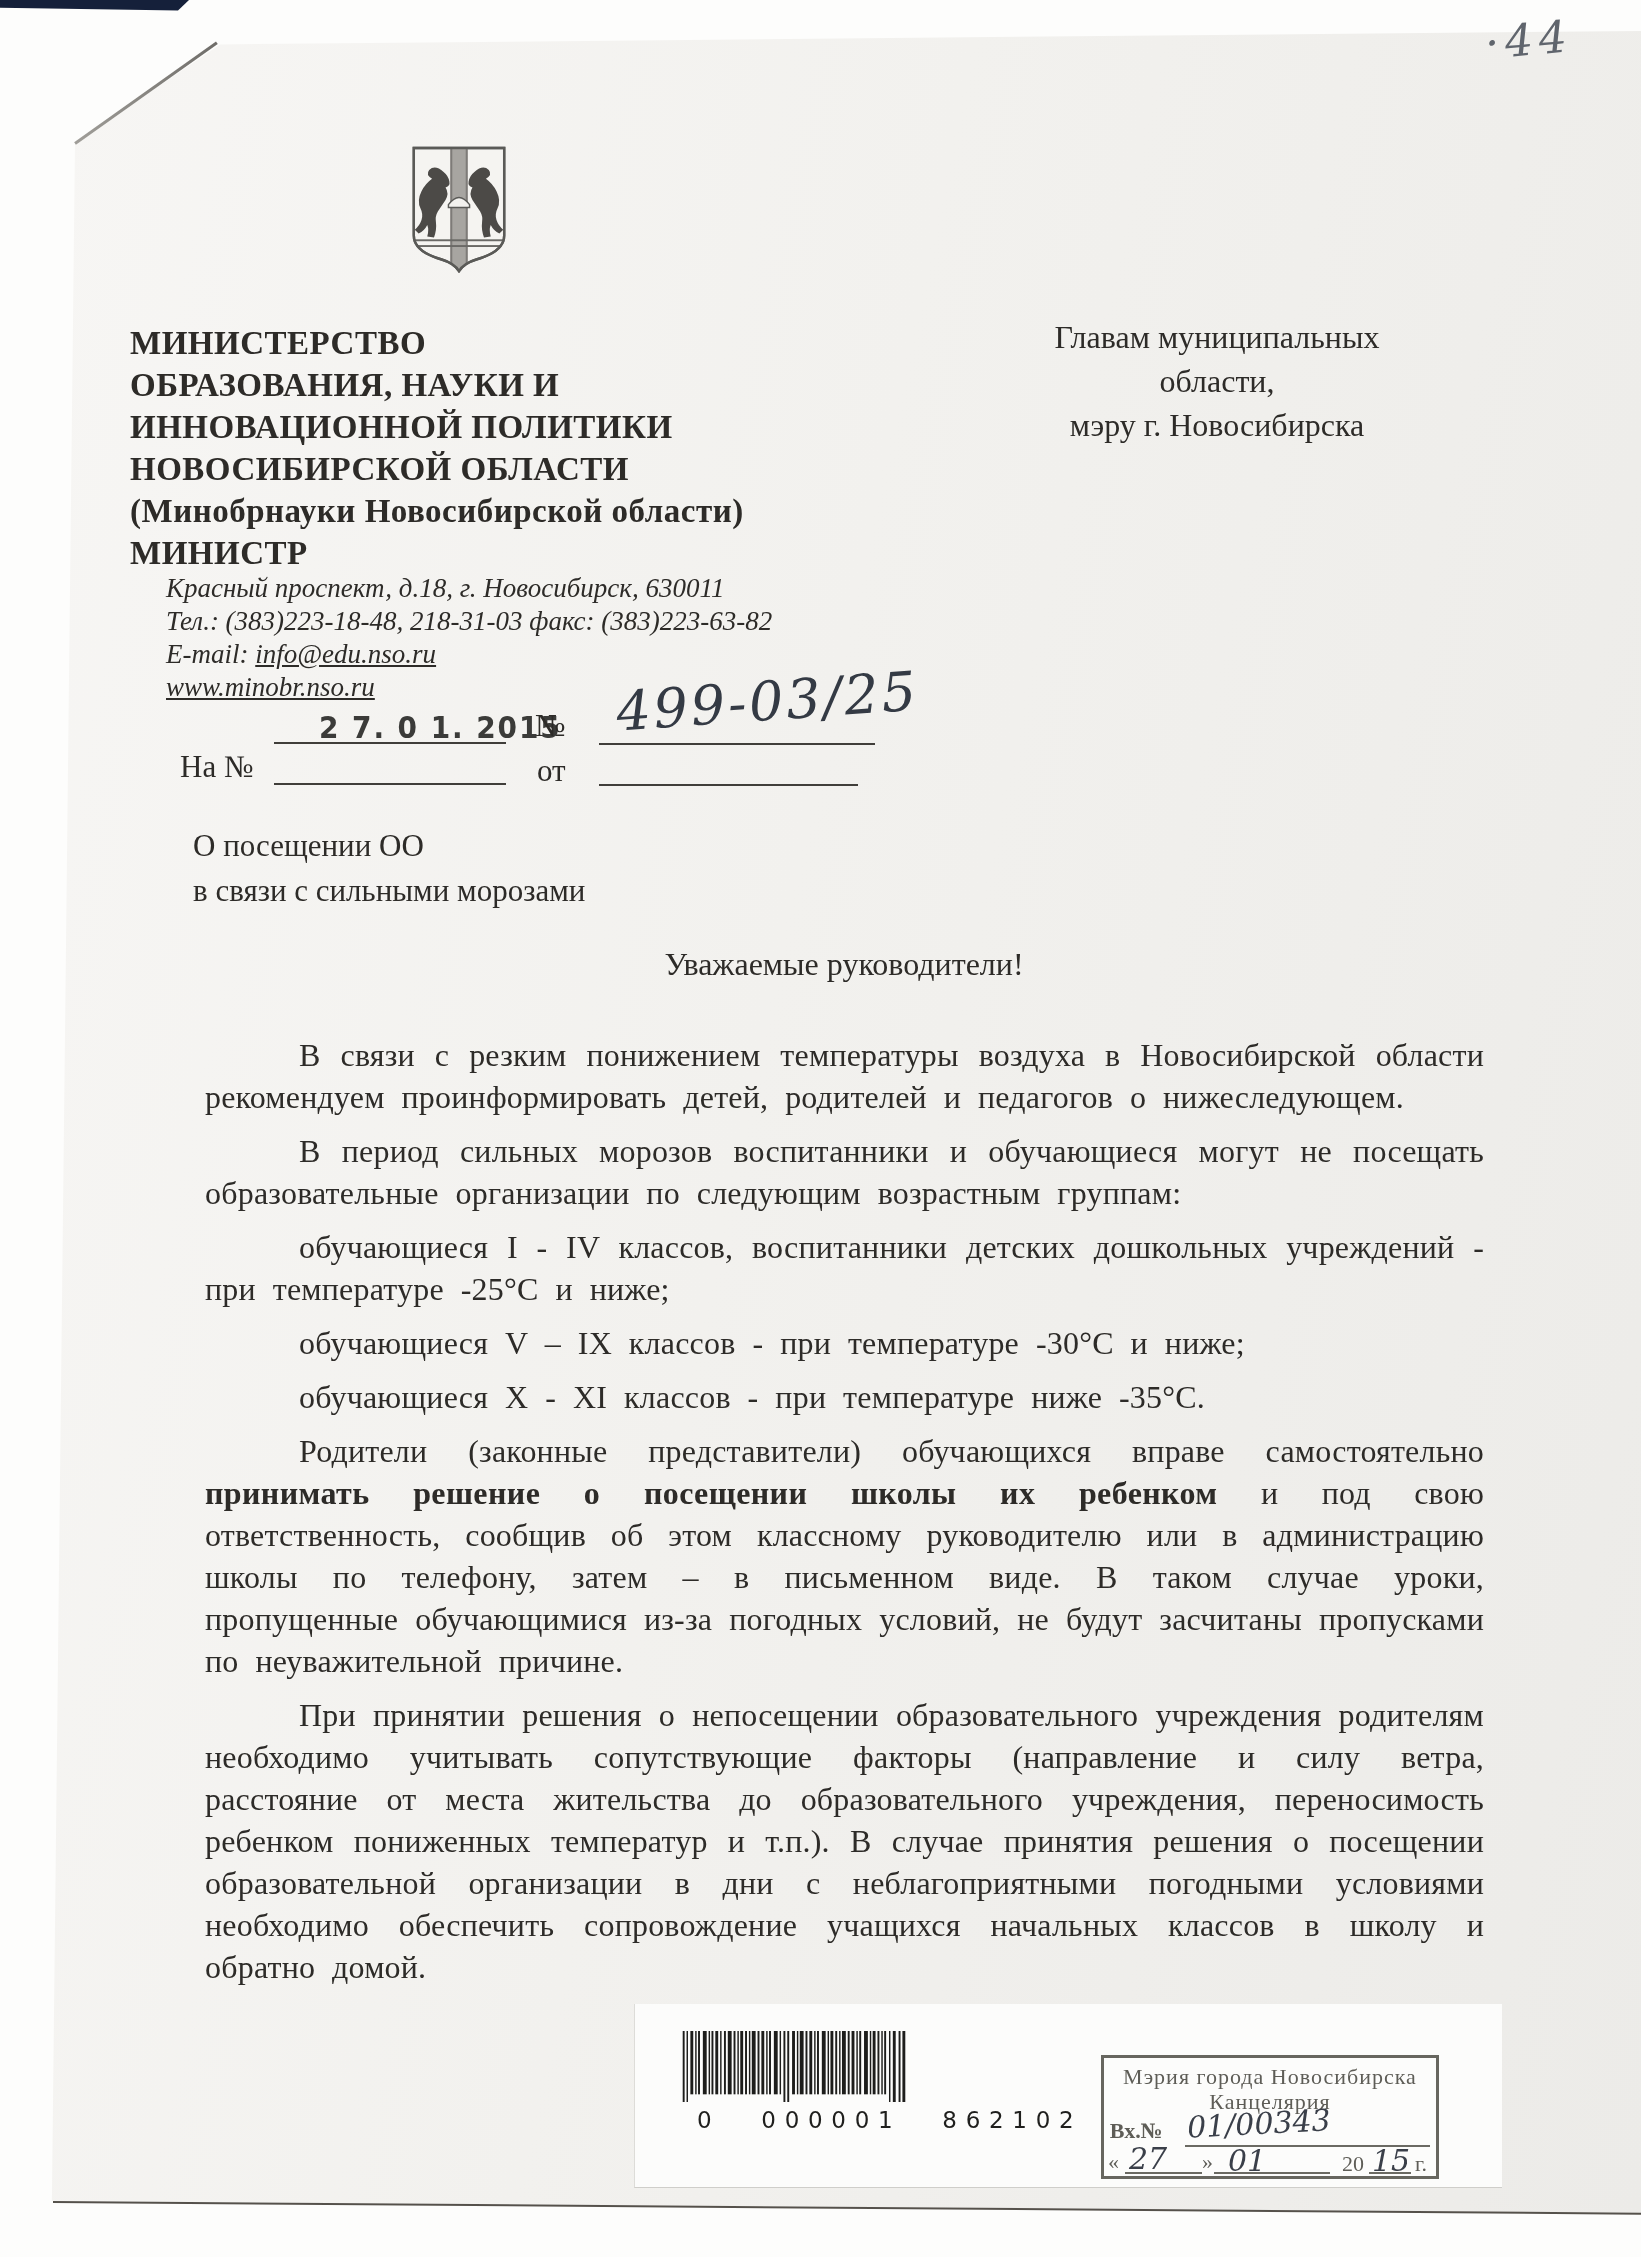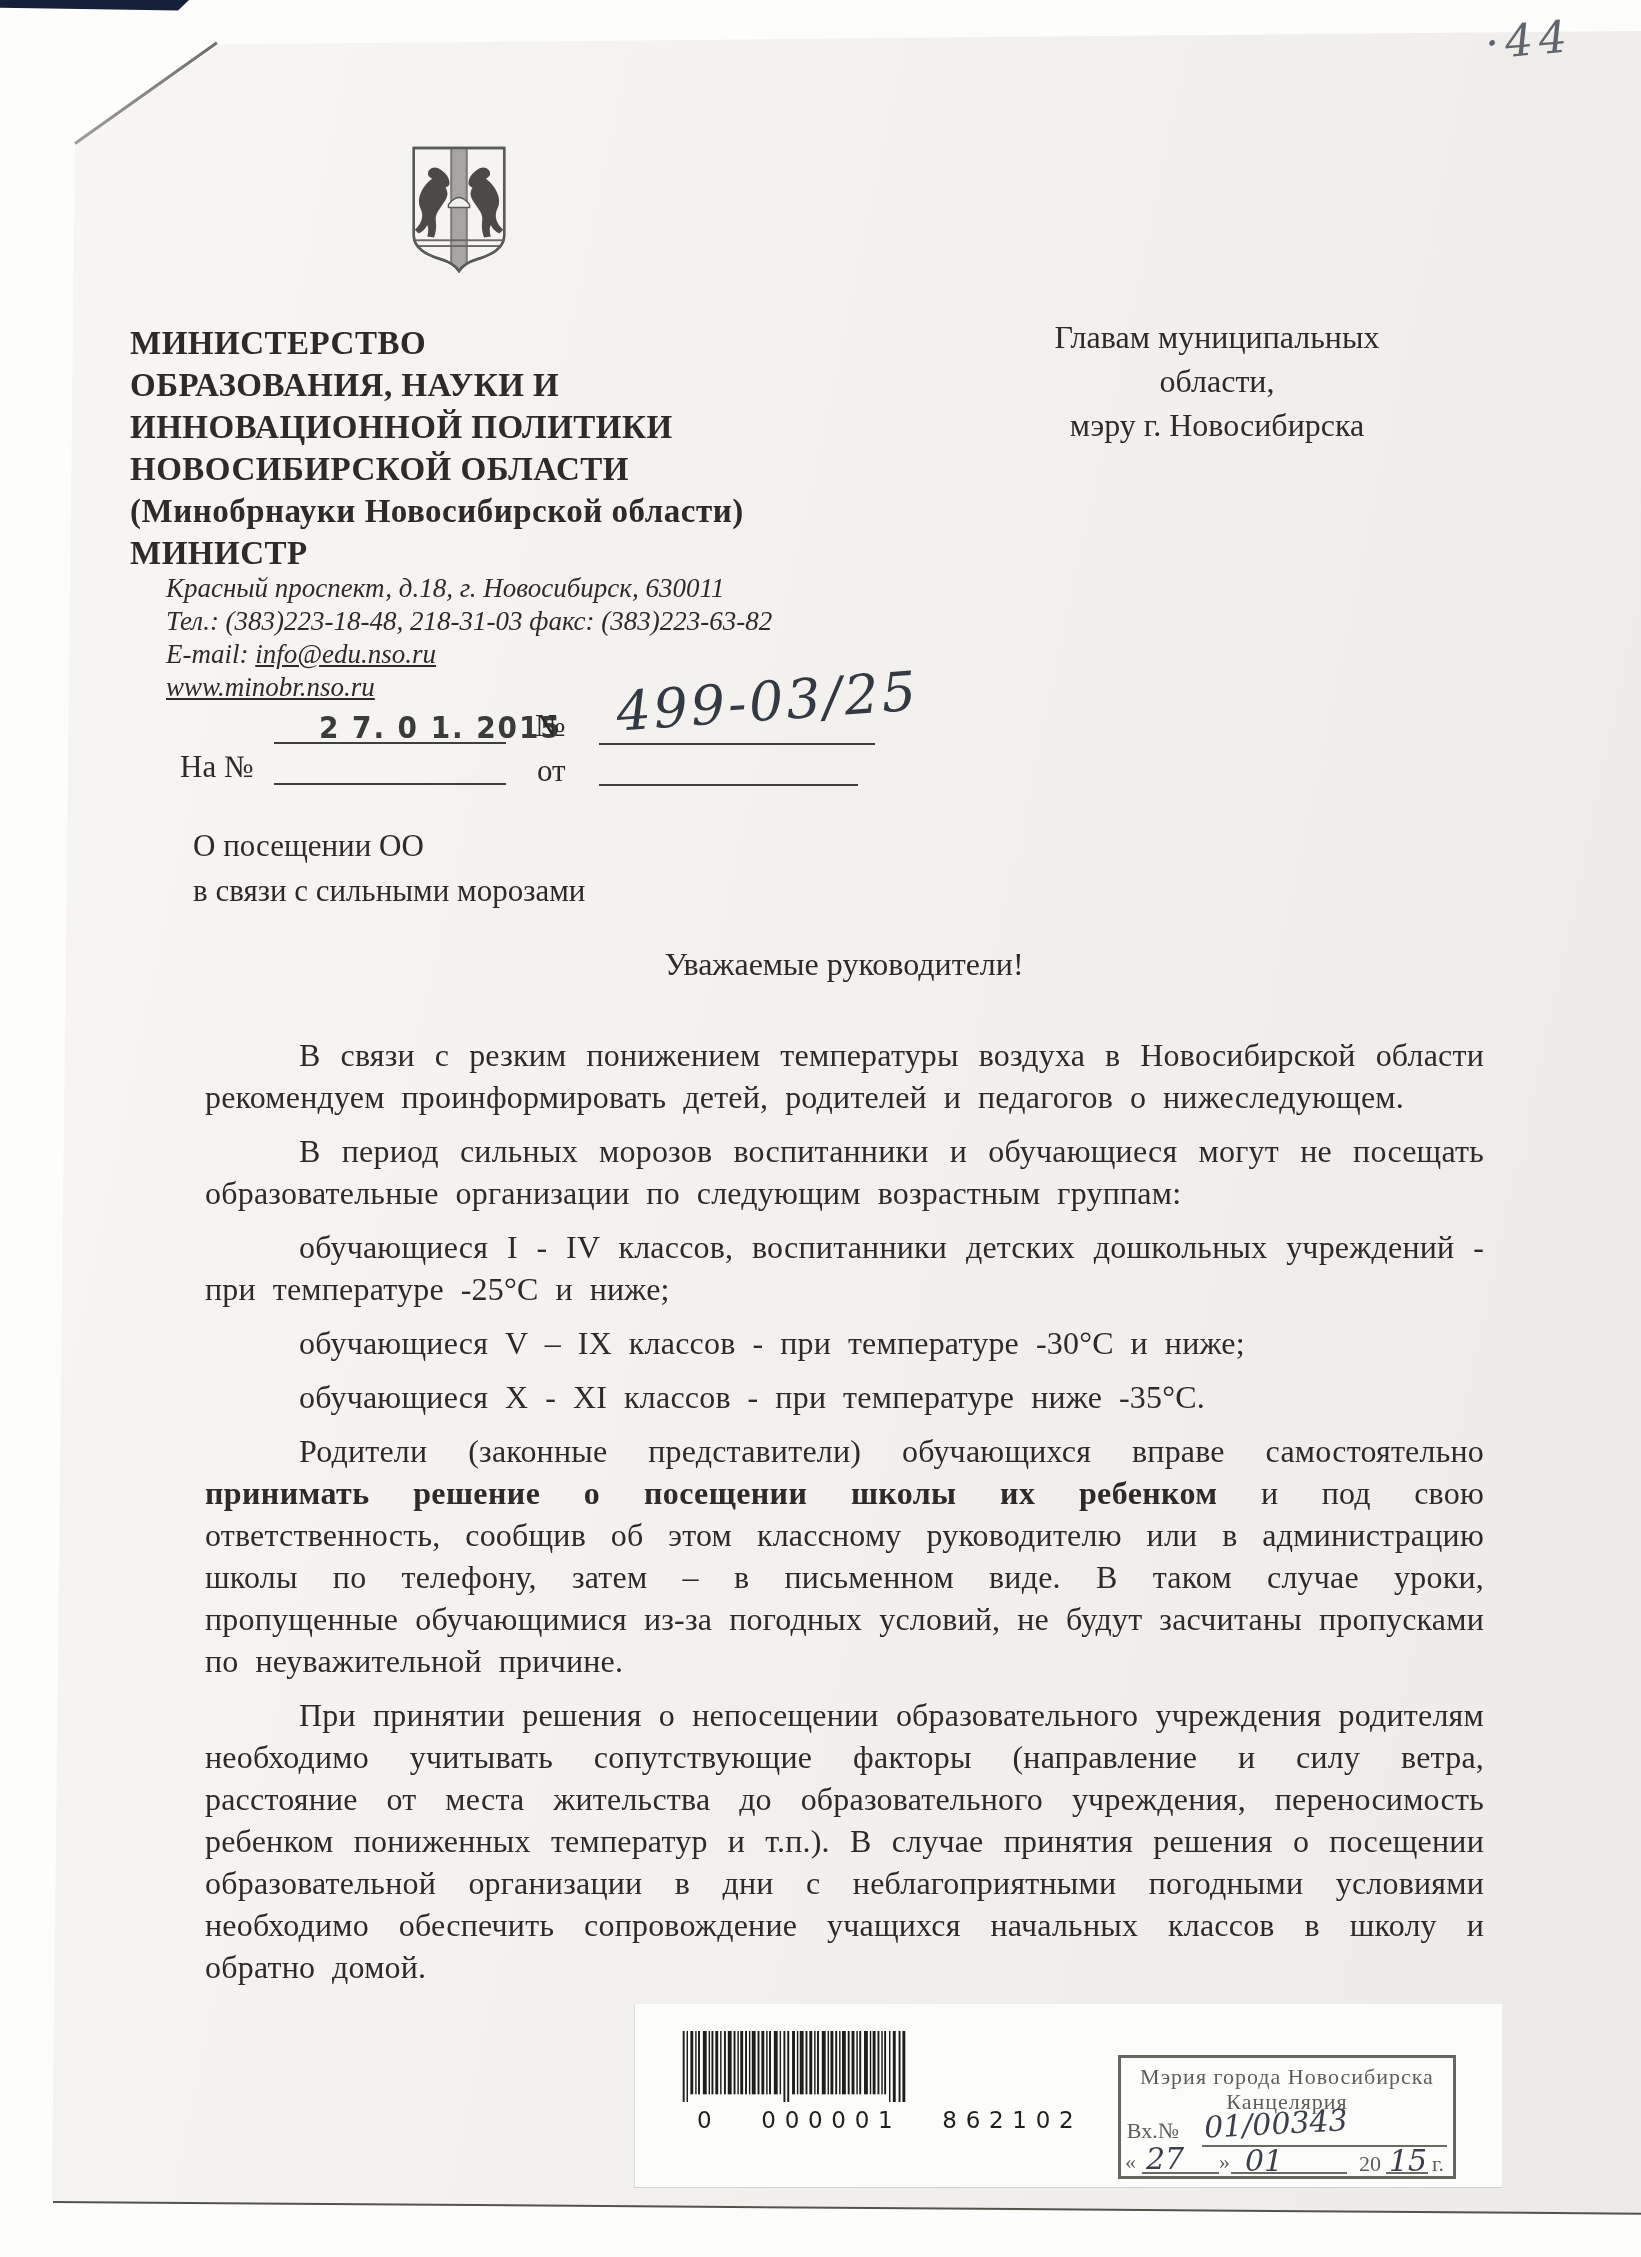--- a/index.html
+++ b/index.html
@@ -52,21 +52,21 @@
 
   
   #white-panel{left:634px;top:2004px;width:867px;height:183px;background:#fcfcfb;
                border-left:1px solid #dddcd8;border-bottom:1px solid #cfceca;}
   #barcode{left:682px;top:2031px;}
   #barcode-digits{left:674px;top:2107px;font-family:"DejaVu Sans",sans-serif;font-size:23px;
                   color:#1f1f1d;letter-spacing:8.7px;word-spacing:25px;white-space:pre;margin-left:23px;}
 
   
   #stamp-box{left:1101px;top:2055px;width:332px;height:118px;border:3.9px solid #67665f;
-             color:#5e5d57;font-size:22px;margin-left:17px;}
+             color:#5e5d57;font-size:22px;}
   #stamp-box .abs{position:absolute;}
   .st-center{left:0;width:100%;text-align:center;letter-spacing:1px;}
   .st-hw{font-style:italic;color:#3a3f49;font-size:30px;font-family:"DejaVu Serif",serif;}
   .st-rule{background:#6b6a63;height:1.9px;}
 
   
   #hw-44{left:1485px;top:13.5px;font-size:44px;font-style:italic;color:#60656d;
          transform:rotate(-5deg);letter-spacing:5.8px;font-family:"DejaVu Serif",serif;}
 </style>
 </head>
@@ -210,21 +210,21 @@
         <rect x="219" y="0" width="3" height="74"></rect>
       <rect x="225" y="0" width="2" height="74"></rect>
         <rect x="229" y="0" width="3" height="74"></rect>
     </svg>
   </div>
   <div class="abs" id="barcode-digits">0 000001 862102</div>
 
   <div class="abs" id="stamp-box">
     <div class="abs st-center" style="top:5.8px;">Мэрия города Новосибирска</div>
     <div class="abs st-center" style="top:31px;">Канцелярия</div>
-    <div class="abs" style="left:5.8px;top:60px;">Вх.№</div>
+    <div class="abs" style="left:5.8px;top:60px;font-weight:bold;">Вх.№</div>
     <div class="abs st-hw" style="left:83px;top:48px;transform:rotate(-3deg);">01/00343</div>
     <div class="abs st-rule" style="left:81px;top:87px;width:245px;"></div>
     <div class="abs" style="left:3.9px;top:91px;">«</div>
     <div class="abs st-hw" style="left:25px;top:83px;">27</div>
     <div class="abs" style="left:98px;top:91px;">»</div>
     <div class="abs st-rule" style="left:21px;top:114px;width:77px;"></div>
     <div class="abs st-hw" style="left:124px;top:85px;">01</div>
     <div class="abs st-rule" style="left:110px;top:114px;width:116px;"></div>
     <div class="abs" style="left:238px;top:93px;">20</div>
     <div class="abs st-hw" style="left:268px;top:85px;">15</div>

